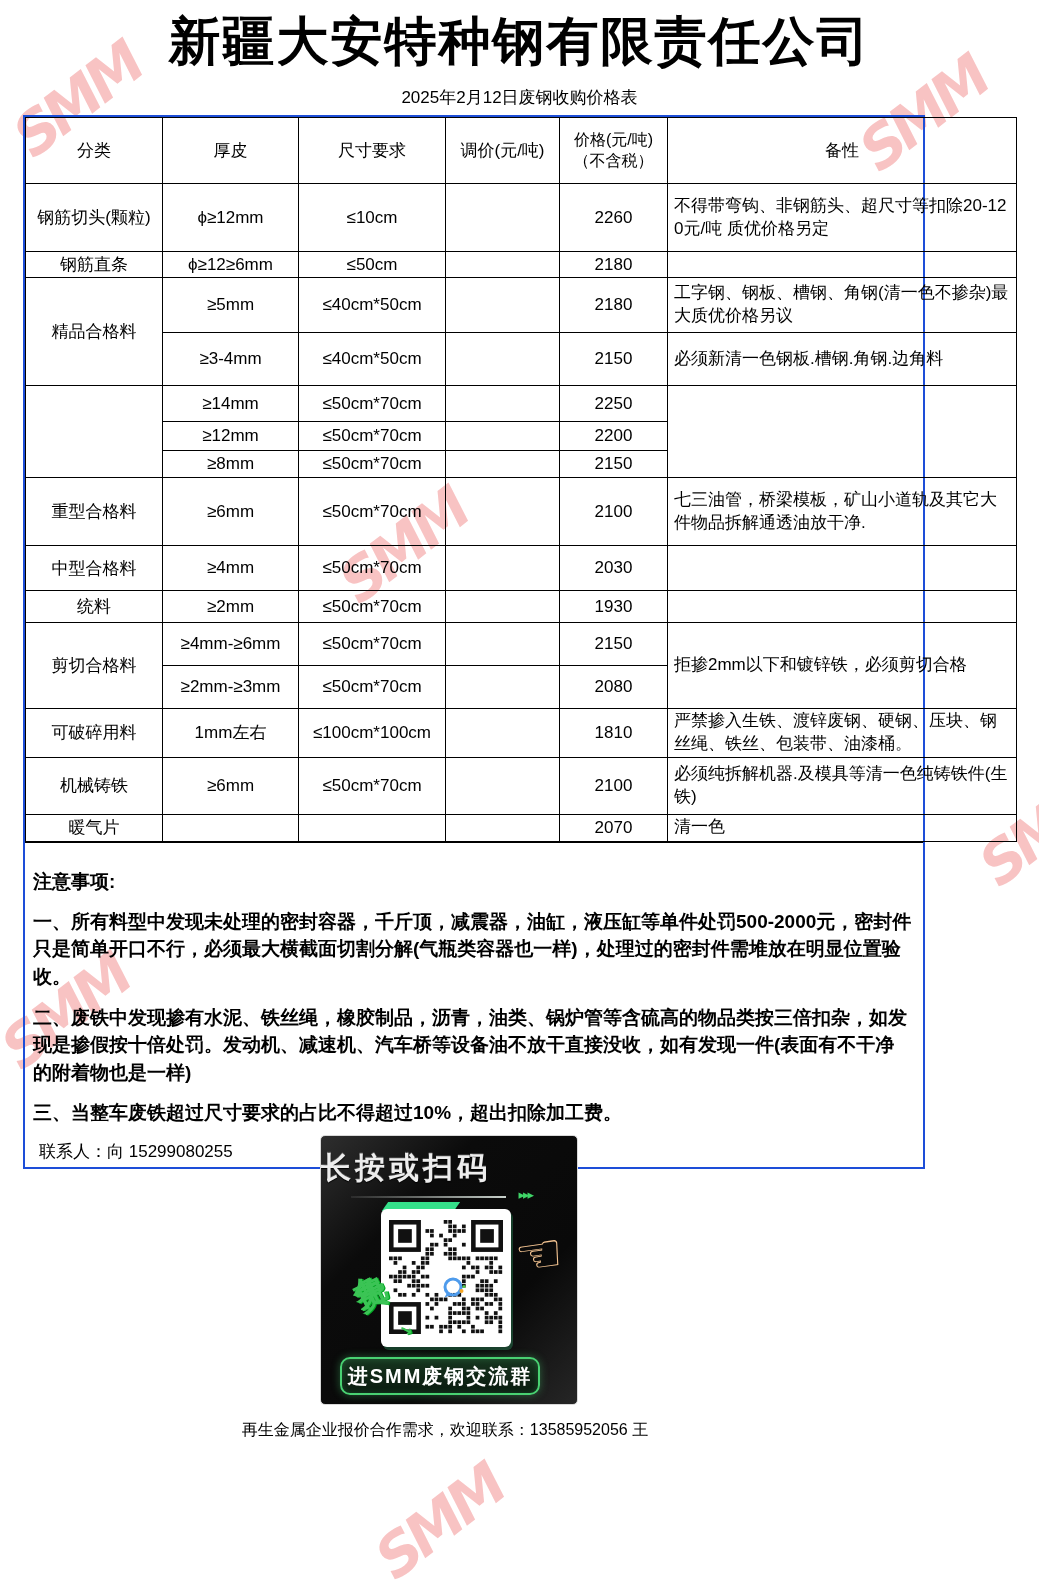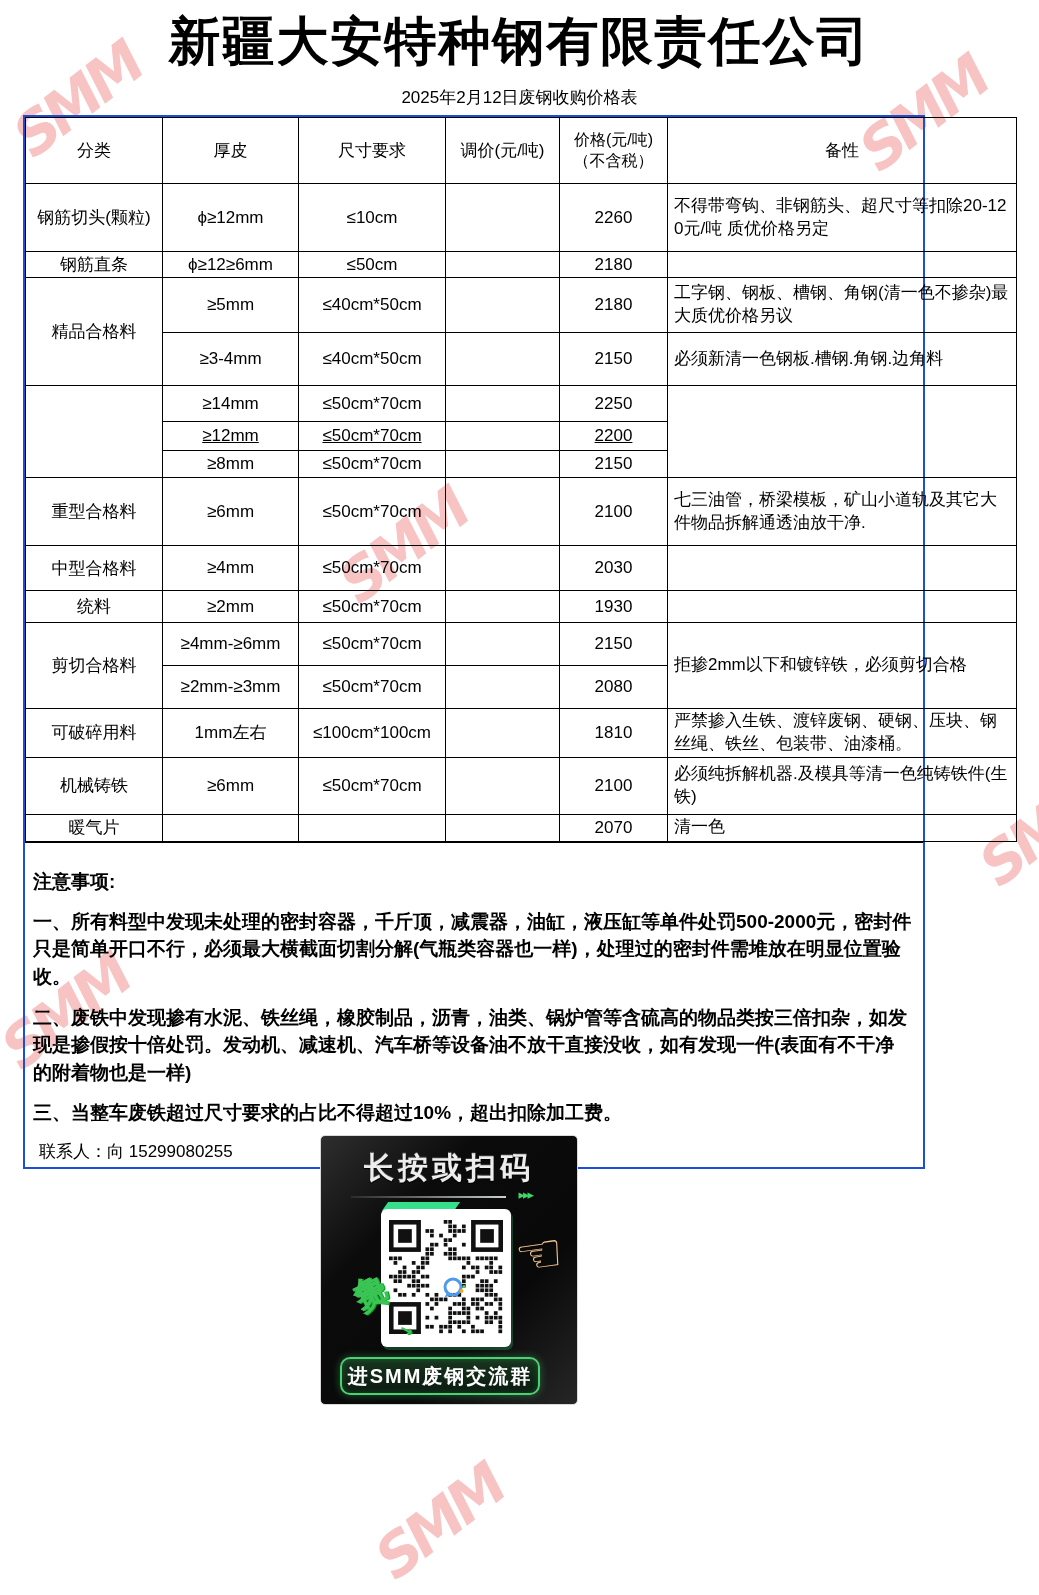--- a/index.html
+++ b/index.html
@@ -37,21 +37,21 @@
   
   .notes{border-top:1px solid #000;min-height:250px;padding:24px 10px 4px 8px;box-sizing:border-box;}
   .notes-heading{font-size:19px;font-weight:bold;margin:2px 0 12px 0;}
   .notes p{margin:13px 0;font-size:19px;font-weight:bold;line-height:1.45;word-break:break-all;}
   .notes .contact{font-weight:normal;font-size:17px;margin-top:10px;padding-left:6px;}
 
   
   .qr-banner{position:absolute;left:320px;top:1135px;width:258px;height:270px;border-radius:5px;
              background:linear-gradient(135deg,#2e2e2e 0%,#0b0b0b 30%,#090909 68%,#262626 100%);
              border:1px solid #d9d9d9;box-sizing:border-box;overflow:hidden;}
-  .qr-title{position:absolute;left:0;top:12px;width:100%;text-align:center;font-size:30px;
+  .qr-title{position:absolute;left:0;top:12px;width:100%;font-size:30px;
             font-weight:bold;color:#ededed;letter-spacing:4px;
             text-shadow:0 1px 1px #000,0 -1px 0 #fff3;}
   .qr-line{position:absolute;left:30px;top:60px;width:155px;height:2px;
            background:linear-gradient(90deg,rgba(255,255,255,.08),#c9d2cc);}
   .qr-line::after{content:"\25B8\25B8\25B8";position:absolute;right:-26px;top:-9px;
                   color:#3fd467;font-size:13px;letter-spacing:-2px;}
   .qr-tab{position:absolute;left:64px;top:66px;width:72px;height:9px;background:#35e08a;
           transform:skewX(-35deg);}
   .qr-card{position:absolute;left:60px;top:73px;width:130px;height:138px;background:#fff;
            border-radius:6px;box-shadow:2px 3px 0 rgba(60,220,140,.25);}
@@ -140,21 +140,21 @@
             <td class="cell remark">必须新清一色钢板.槽钢.角钢.边角料</td>
           </tr>
           <tr style="height: 36px;">
             <td rowspan="3" class="cell"></td>
             <td class="cell">≥14mm</td>
             <td class="cell">≤50cm*70cm</td>
             <td class="cell"></td>
             <td class="cell">2250</td>
             <td rowspan="3" class="cell remark"></td>
           </tr>
-          <tr style="height: 29px; text-decoration: underline;">
+          <tr style="height: 29px;">
             <td class="cell">≥12mm</td>
             <td class="cell">≤50cm*70cm</td>
             <td class="cell"></td>
             <td class="cell">2200</td>
           </tr>
           <tr style="height: 27px;">
             <td class="cell">≥8mm</td>
             <td class="cell">≤50cm*70cm</td>
             <td class="cell"></td>
             <td class="cell">2150</td>
@@ -436,14 +436,15 @@
         </svg>
       </div>
     </div>
     <div class="free">免费</div>
     <div class="hand">☜</div>
     <div class="qr-bottom-bar">
       <span class="qr-bottom-label">进SMM废钢交流群</span>
     </div>
   </div>
 
+  <div class="footer-line layer">再生金属企业报价合作需求，欢迎联系：13585952056 王</div>
 
 </div>
 
 </body></html>

